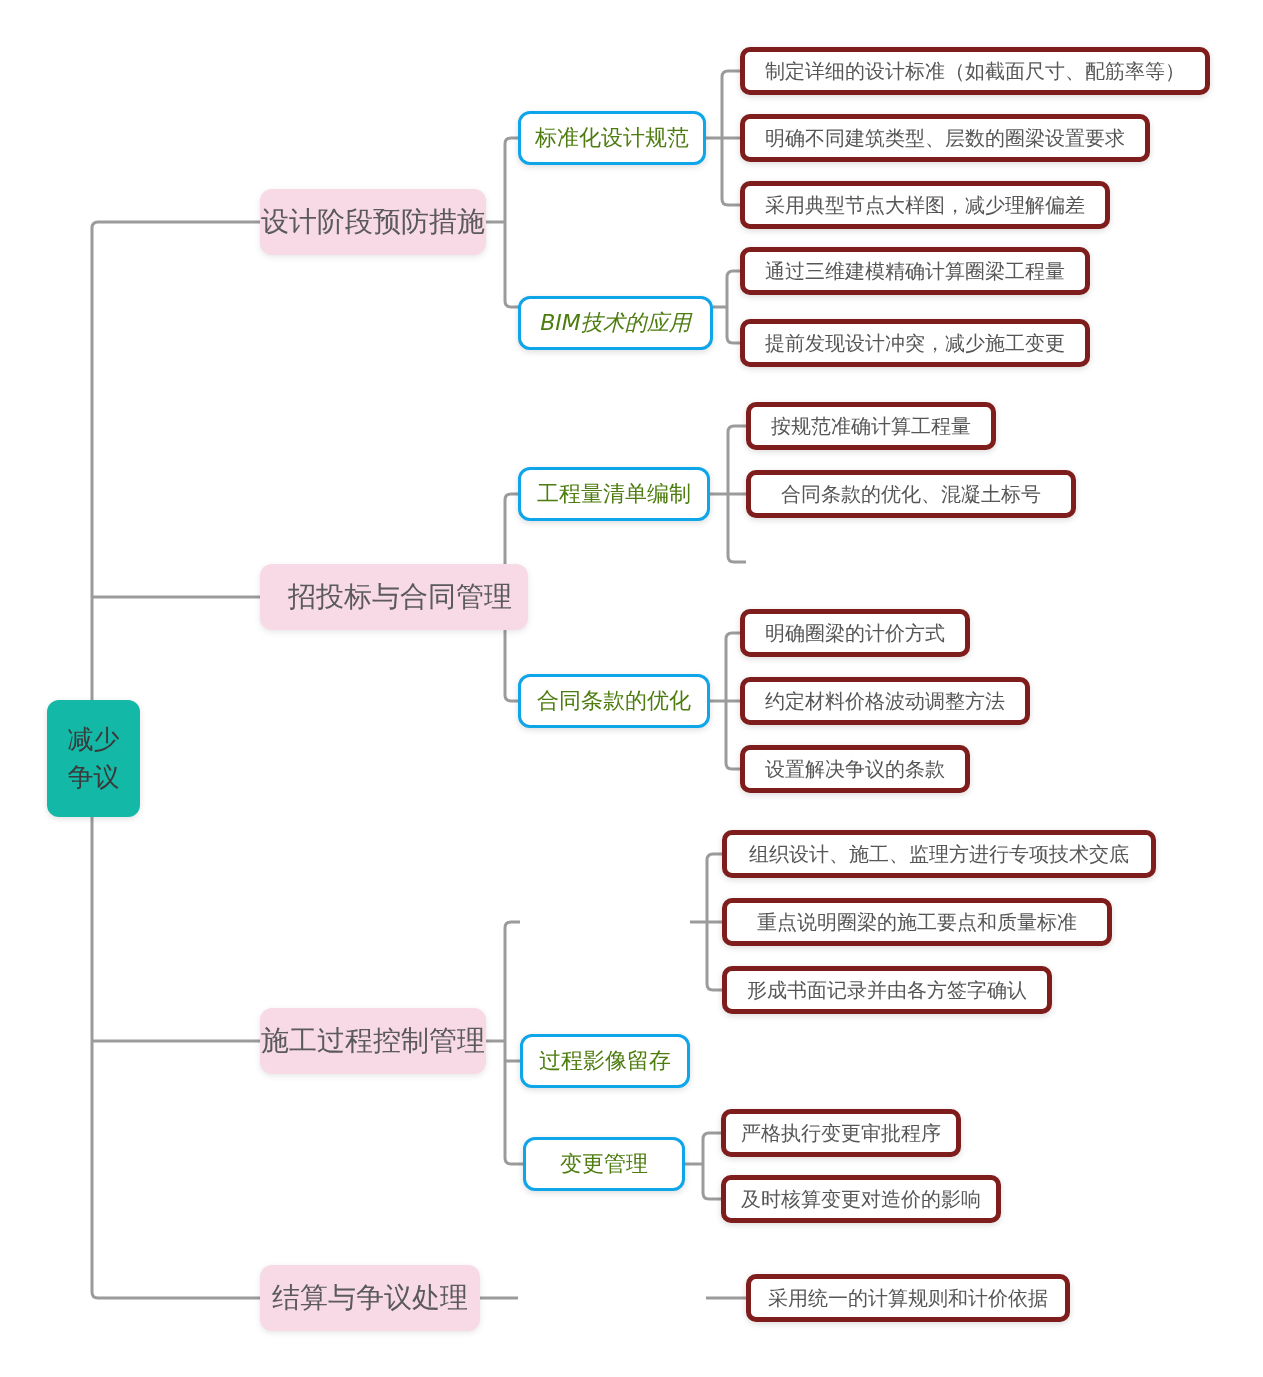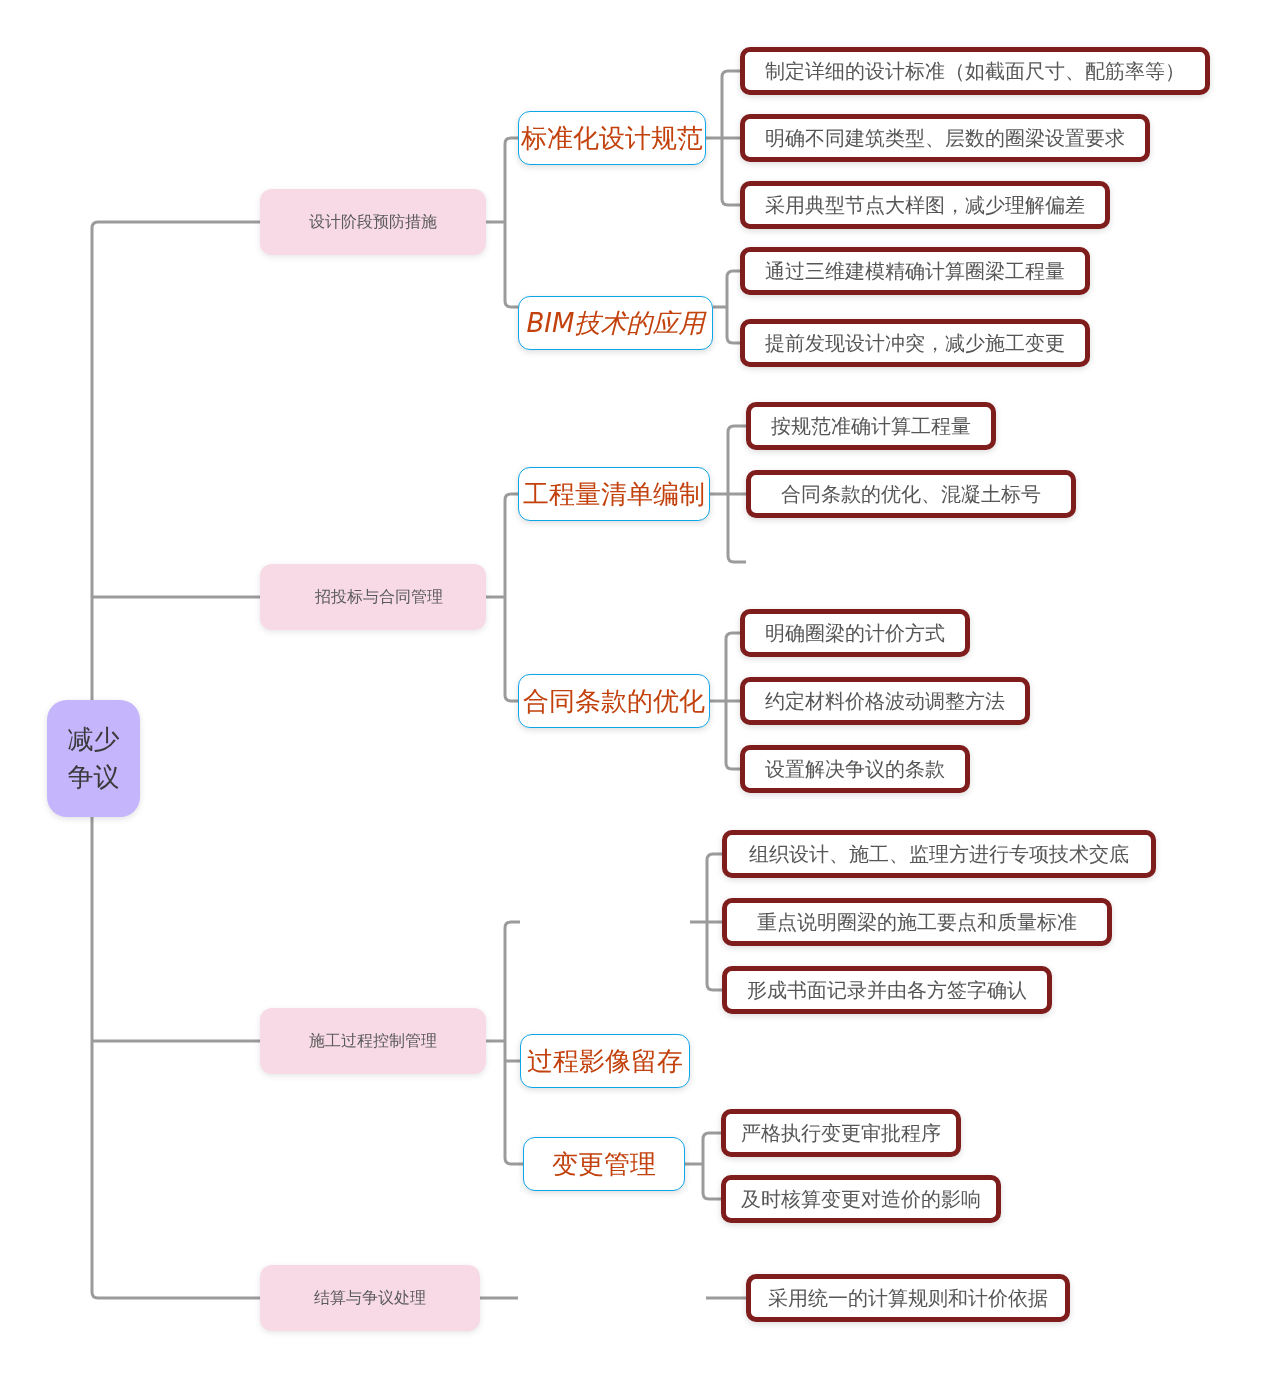--- a/index.html
+++ b/index.html
@@ -32,41 +32,41 @@
     position: absolute;
     display: flex;
     align-items: center;
     justify-content: center;
     white-space: nowrap;
     box-sizing: border-box;
     color: #575757;
     cursor: default;
   }
   .node-root {
-    background: #c4b5fd;
-    border-radius: 20px;
+    background: #14b8a6;
+    border-radius: 12px;
     font-size: 26px;
     line-height: 1.45;
     color: #3a3a3a;
     flex-direction: column;
     box-shadow: 0 2px 6px rgba(0,0,0,0.12);
   }
   .node-branch {
     background: #f8dae6;
     border-radius: 12px;
-    font-size: 16px;
+    font-size: 28px;
     color: #5a5a5a;
     box-shadow: 0 2px 6px rgba(0,0,0,0.10);
   }
   .node-topic {
     background: #ffffff;
-    border: 1px solid #0ea5e9;
+    border: 3px solid #0ea5e9;
     border-radius: 12px;
-    font-size: 26px;
-    color: #c2410c;
+    font-size: 22px;
+    color: #4d7c0f;
     box-shadow: 0 2px 6px rgba(0,0,0,0.14);
   }
   .node-leaf {
     background: #ffffff;
     border: 5px solid #7f1d1d;
     border-radius: 10px;
     font-size: 20px;
     color: #565656;
     box-shadow: 0 2px 6px rgba(0,0,0,0.14);
   }
@@ -122,21 +122,21 @@
     <path d="M 480 1298 H 518"></path>
     <path d="M 706 1298 H 746"></path>
   </svg>
 
   <div class="node node-root" style="left:47px; top:700px; width:93px; height:117px;">
     <span>减少</span>
     <span>争议</span>
   </div>
 
   <div class="node node-branch" style="left:260px; top:189px; width:226px; height:66px;">设计阶段预防措施</div>
-  <div class="node node-branch" style="left:260px; top:564px; width:226px; height:66px;padding-left:12px;">招投标与合同管理</div>
+  <div class="node node-branch" style="left:260px; top:564px; width:268px; height:66px;padding-left:12px;">招投标与合同管理</div>
   <div class="node node-branch" style="left:260px; top:1008px; width:226px; height:66px;">施工过程控制管理</div>
   <div class="node node-branch" style="left:260px; top:1265px; width:220px; height:66px;">结算与争议处理</div>
 
   <div class="node node-topic" style="left:518px; top:111px; width:188px; height:54px;">标准化设计规范</div>
   <div class="node node-topic" style="left:518px; top:296px; width:195px; height:54px;font-style:italic;">BIM技术的应用</div>
   <div class="node node-topic" style="left:518px; top:467px; width:192px; height:54px;">工程量清单编制</div>
   <div class="node node-topic" style="left:518px; top:674px; width:192px; height:54px;">合同条款的优化</div>
   <div class="node node-topic" style="left:520px; top:1034px; width:170px; height:54px;">过程影像留存</div>
   <div class="node node-topic" style="left:523px; top:1137px; width:162px; height:54px;">变更管理</div>
 

